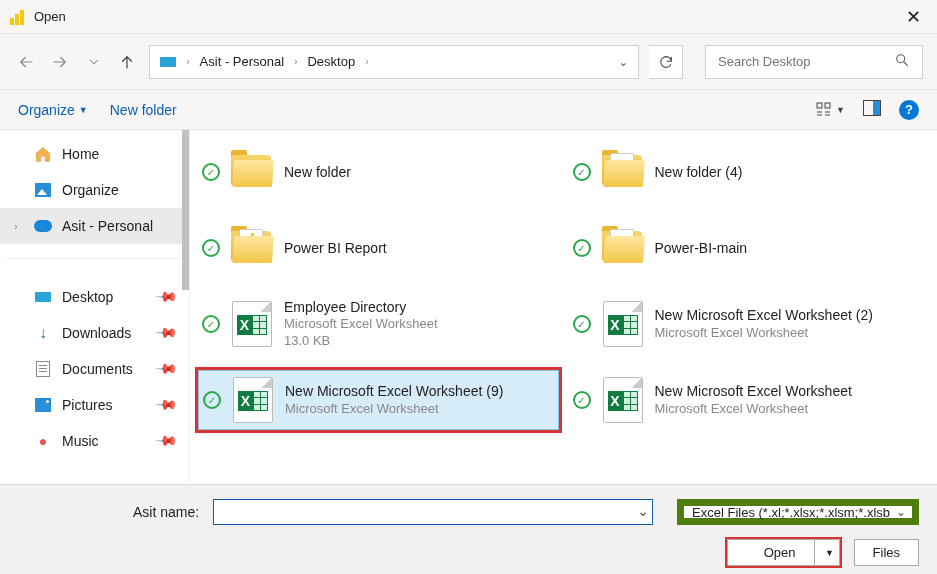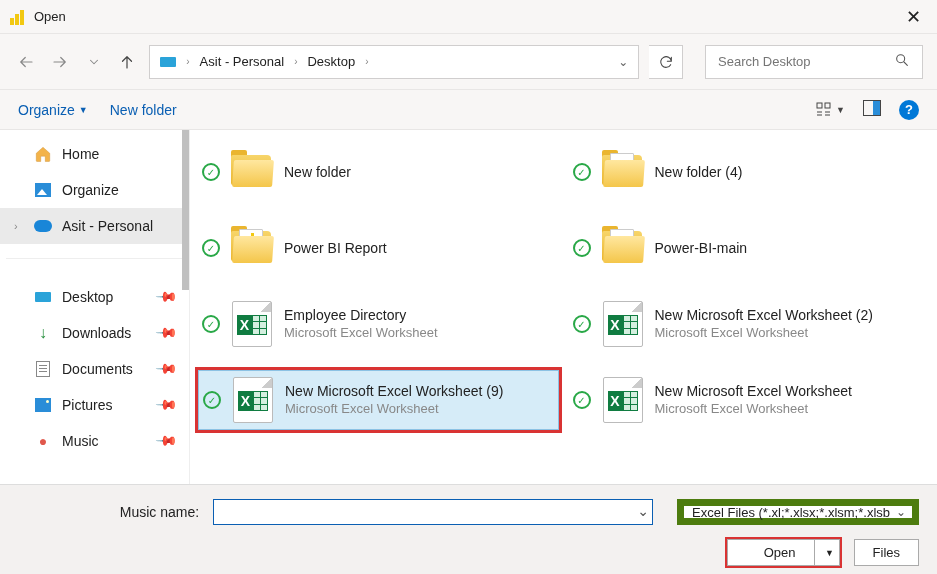--- a/index.html
+++ b/index.html
@@ -340,20 +340,21 @@
                   <div></div>
                   <div></div>
                   <div></div>
                 </div>
               </div>
             </div>
           </div>
         <div class="info">
           <div class="fname">Employee Directory</div>
           <div class="ftype">Microsoft Excel Worksheet</div>
+          <div class="fsize">13.0 KB</div>
         </div>
       </div>
       <div class="item">
         <div class="sync">✓</div>
         <div class="thumb">
             <div class="ic-xlfile">
               <div class="corner"></div>
               <div class="xl">
                 <div class="x">X</div>
                 <div class="cells">
@@ -418,21 +419,21 @@
           <div class="fname">New Microsoft Excel Worksheet</div>
           <div class="ftype">Microsoft Excel Worksheet</div>
         </div>
       </div>
     </div>
   </div>
 </div>
 
 <div class="bottombar">
   <div class="fn-row">
-    <div class="fn-label">Music name:</div>
+    <div class="fn-label">Asit name:</div>
     <div class="fn-input-wrap">
       <input class="fn-input" value="" style="">
       <span class="drop">⌄</span>
     </div>
     <div class="ft-select">
       <span style="white-space:nowrap;overflow:hidden;">Excel Files (*.xl;*.xlsx;*.xlsm;*.xlsb</span>
       <span class="drop">⌄</span>
     </div>
   </div>
   <div class="btn-row">

